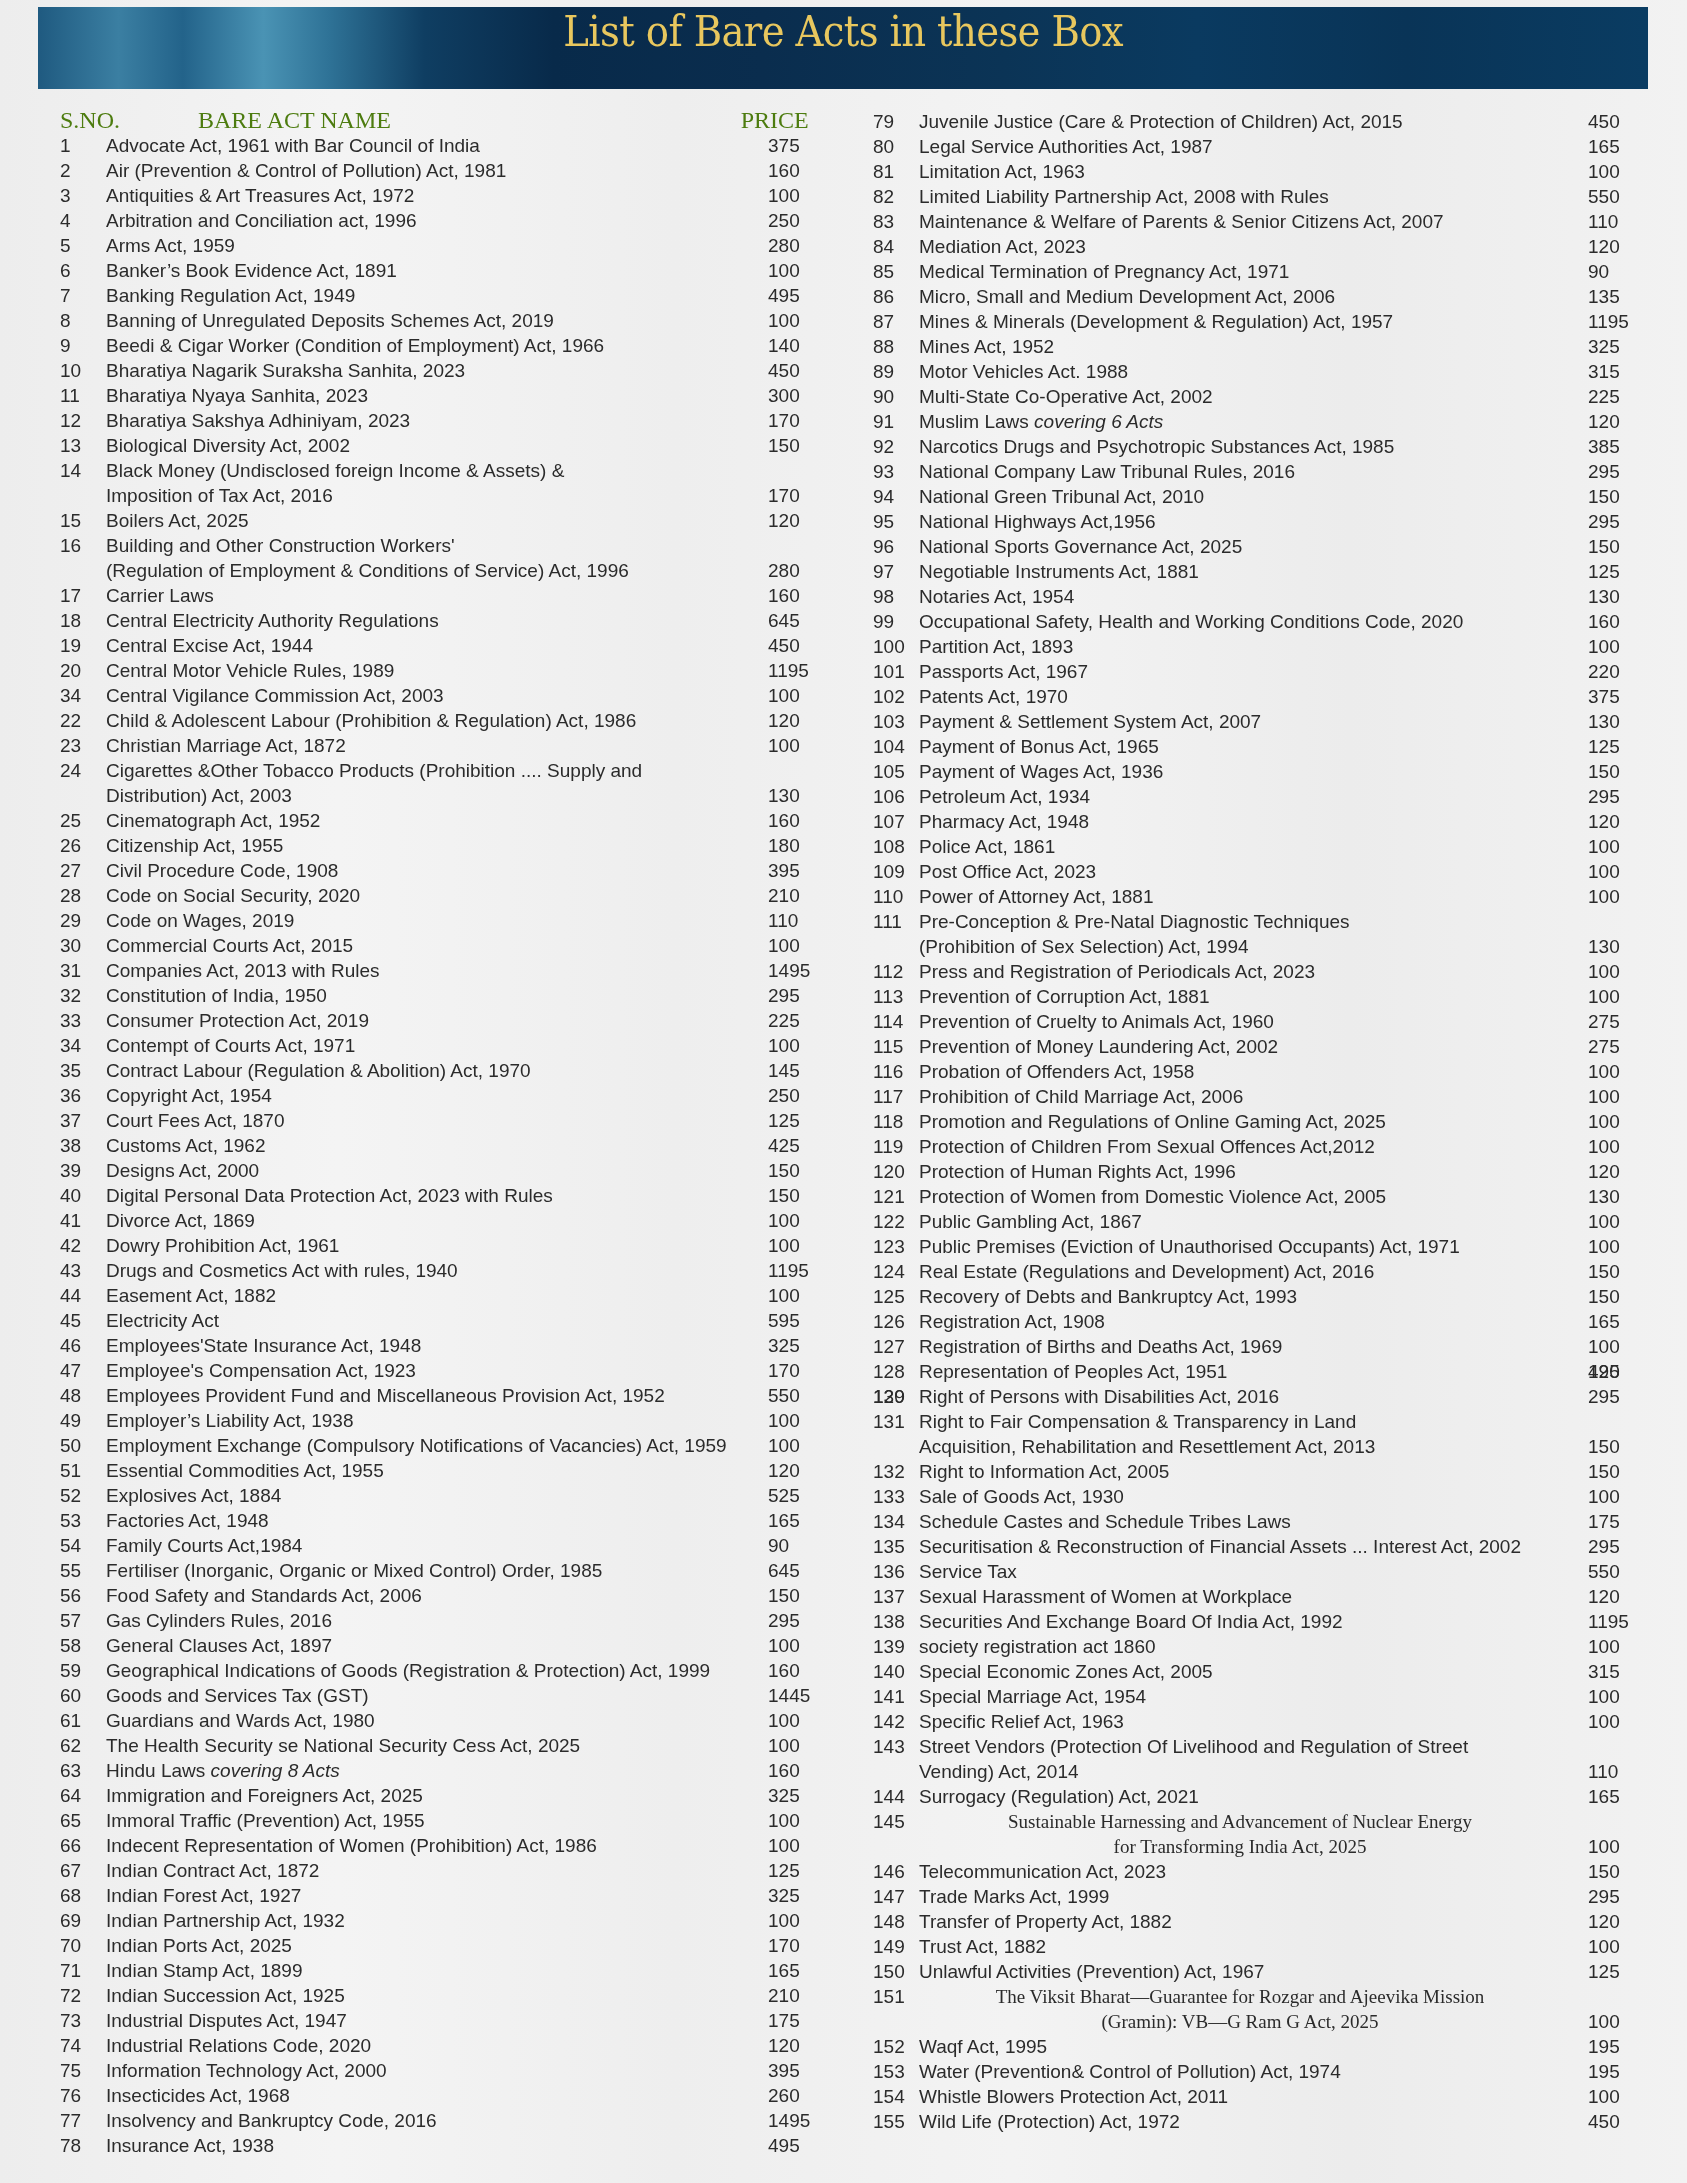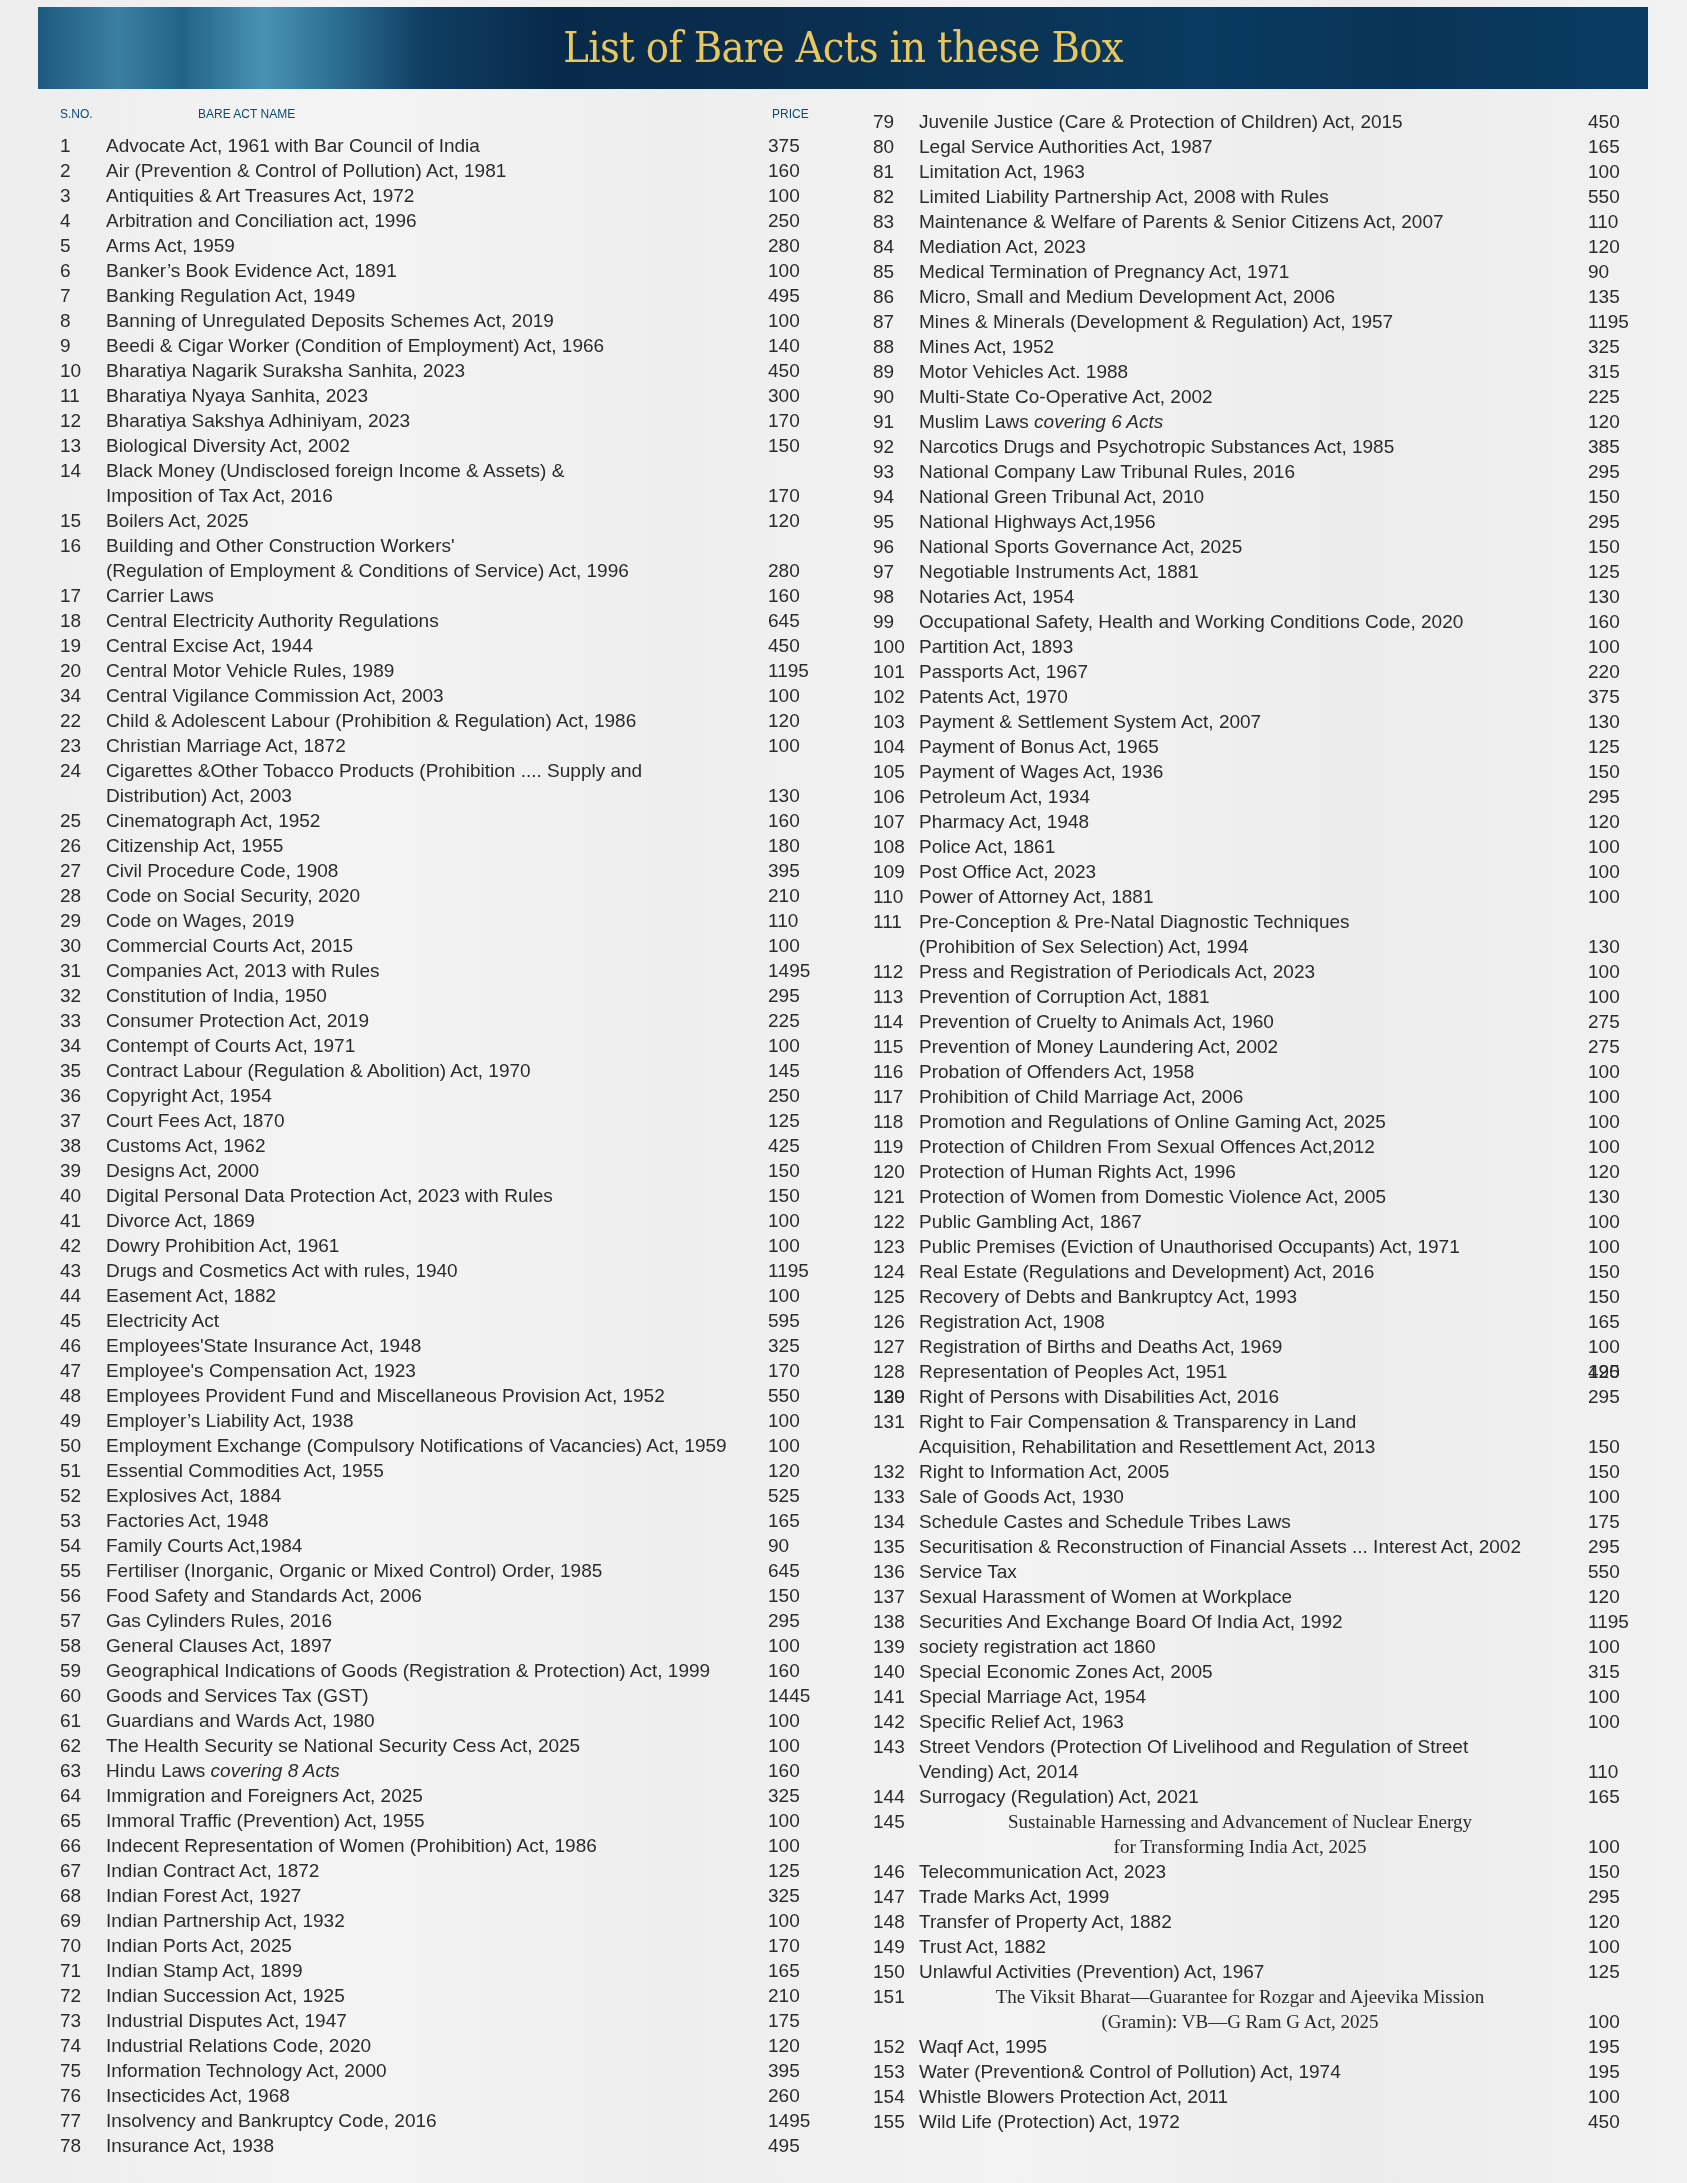--- a/index.html
+++ b/index.html
@@ -7,32 +7,32 @@
     width: 1687px; height: 2183px; position: relative; overflow: hidden;
     background: linear-gradient(90deg, #ededed 0%, #f4f4f4 20%, #eeeeee 40%, #f3f3f3 60%, #ececec 80%, #f2f2f2 100%);
     font-family: "Liberation Sans Narrow", "Liberation Sans", sans-serif;
     color: #2b2b2b;
   }
   .banner {
     position: absolute; left: 38px; top: 6.6px; width: 1610px; height: 82px;
     background: linear-gradient(90deg,
       #1f5a80 0%, #3b7fa2 5%, #23638a 9%, #4a93b4 14%, #2f7397 18%, #0f3e62 24%,
       #082a4a 32%, #0a2d4e 45%, #0b3456 60%, #0a3a60 72%, #093457 85%, #0a3c62 100%);
-    display: flex; align-items: center; justify-content: center;
+    display: flex; justify-content: center;
   }
   .banner-title {
     font-family: "DejaVu Serif", "Liberation Serif", serif;
     color: #e8c75e; font-size: 42px; letter-spacing: -0.7px;
     transform: scaleX(0.92);
   }
   .col { position: absolute; top: 106px; }
   .col-left { left: 60px; width: 754px; }
   .col-right { left: 873px; width: 761px; }
-  .hdr { position: relative; height: 26.5px; color: #0c4a6e;
-    font-family: Liberation Sans, sans-serif; font-size: 12px; }
+  .hdr { position: relative; height: 26.5px; color: #4d7c0f;
+    font-family: Liberation Serif, serif; font-size: 24px; }
   .hdr span { position: absolute; top: 1.3px; }
   .row { position: relative; font-size: 19px; line-height: 25px; }
   .sno { position: absolute; left: 0; top: 0; }
   .name { margin-left: 46px; margin-right: 73px; white-space: nowrap; }
   .name .line { display: block; }
   .price { position: absolute; right: 0; bottom: 0; width: 46px; text-align: left; }
   .col-right .name { margin-left: 46px; }
   .it { font-style: italic; }
   .serif { font-family: "Liberation Serif", serif; text-align: center; }
 </style>

